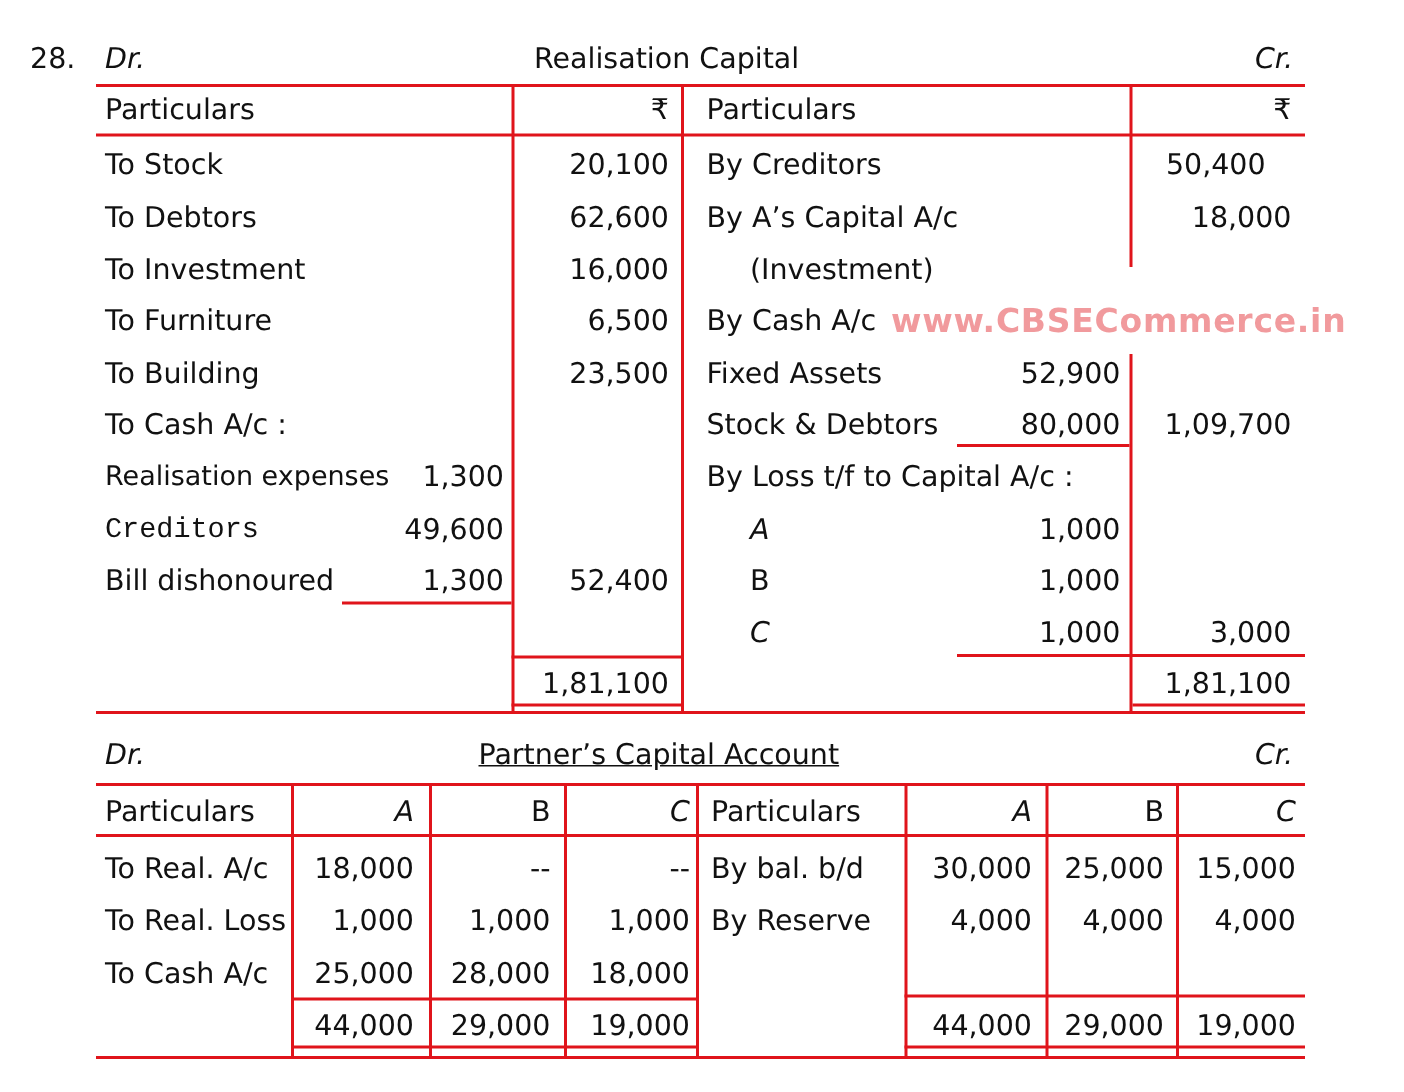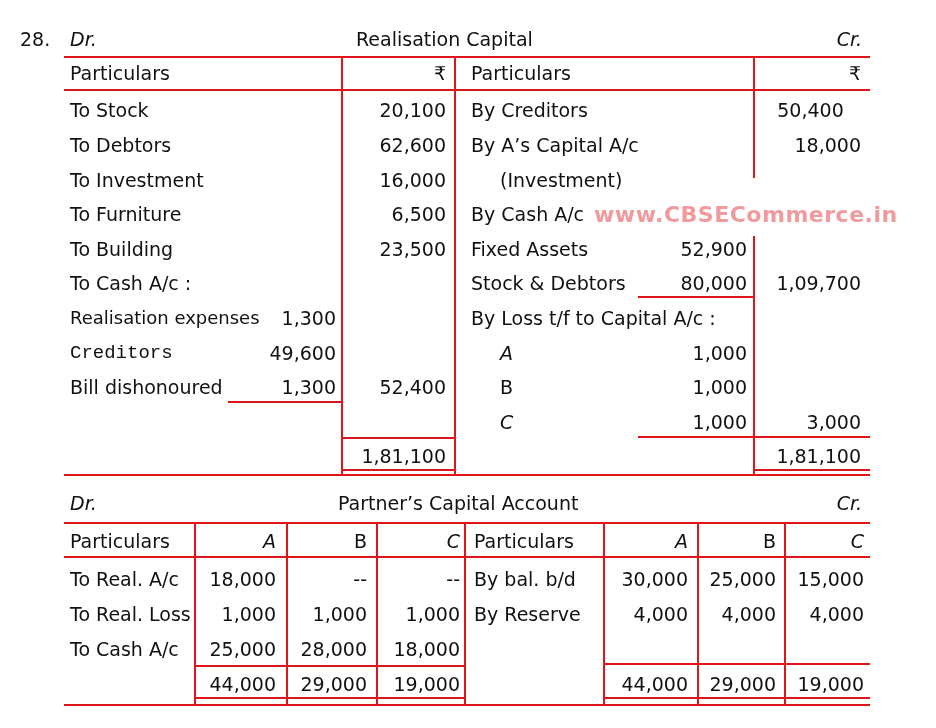--- a/index.html
+++ b/index.html
@@ -104,21 +104,21 @@
   <div class="t it" style="left:500px;top:411px;">C</div>
   <div class="t r" style="left:650px;top:411px;width:97px;">1,000</div>
   <div class="t r" style="left:760px;top:411px;width:101px;">3,000</div>
 
   <div class="t r" style="left:760px;top:445px;width:101px;">1,81,100</div>
 </div>
 
 <div class="wm" style="left:594px;top:202px;">www.CBSECommerce.in</div>
 
 <div class="t it" style="left:70px;top:492px;">Dr.</div>
-<div class="t" style="left:338px;top:492px;">Partner’s Capital Account</div>
+<div class="t" style="left:319px;top:492px;text-decoration:underline;">Partner’s Capital Account</div>
 <div class="t it r" style="left:800px;top:492px;width:62px;">Cr.</div>
 
 <div>
   <div class="hl" style="left:64px;top:522px;width:806px;"></div>
   <div class="hl" style="left:64px;top:556px;width:806px;"></div>
   <div class="vl" style="left:194px;top:522px;height:182px;"></div>
   <div class="vl" style="left:286px;top:522px;height:182px;"></div>
   <div class="vl" style="left:376px;top:522px;height:182px;"></div>
   <div class="vl" style="left:464px;top:522px;height:182px;"></div>
   <div class="vl" style="left:603px;top:522px;height:182px;"></div>

